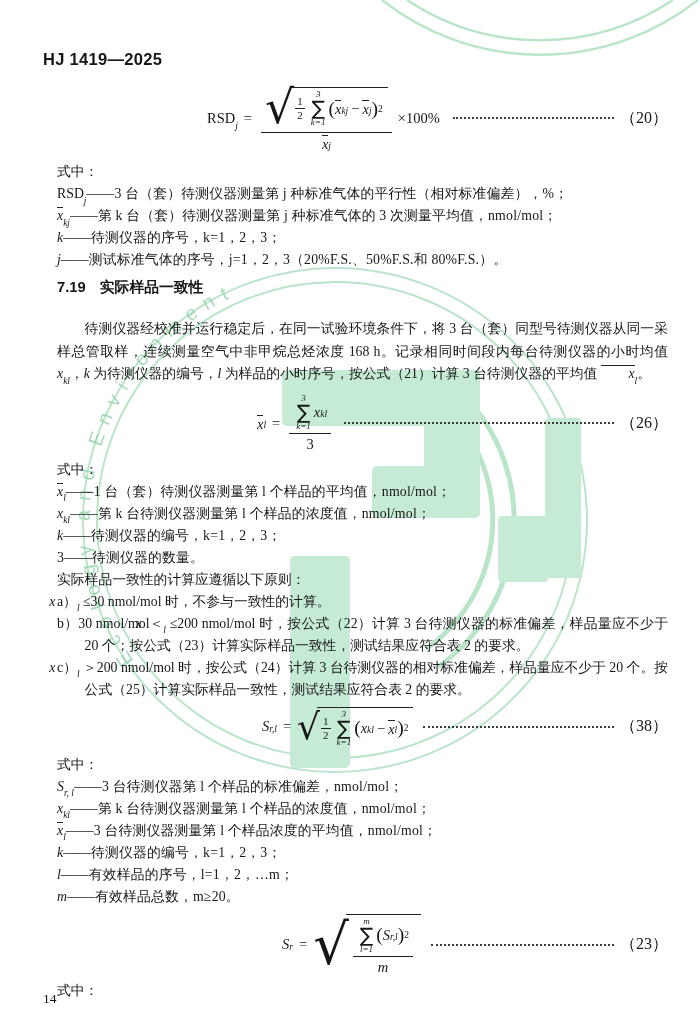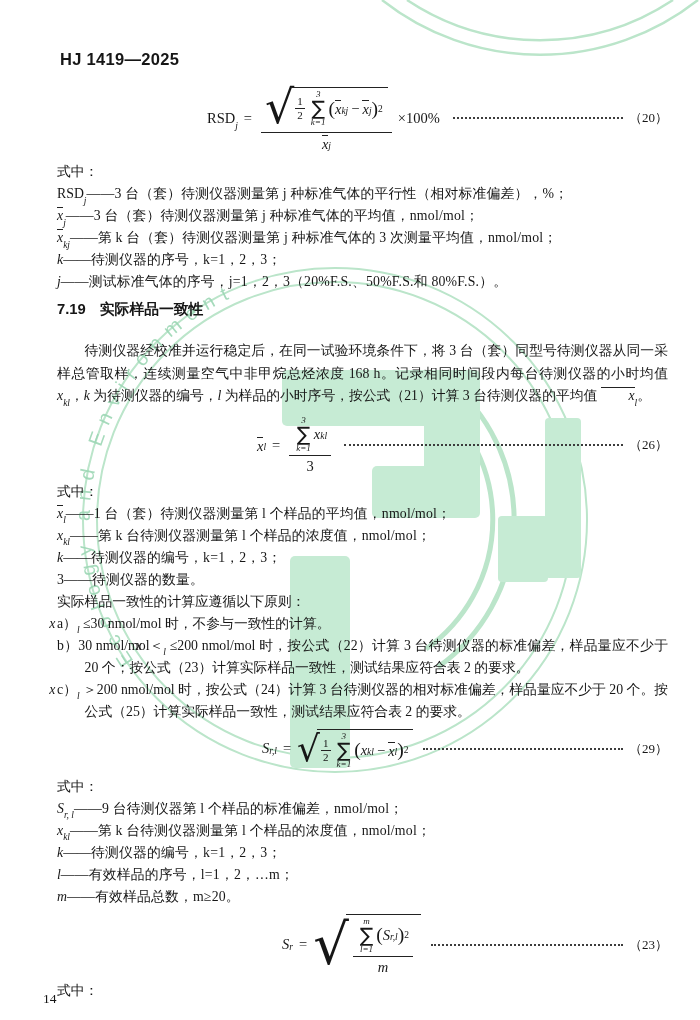--- a/index.html
+++ b/index.html
@@ -1,21 +1,21 @@
 <!DOCTYPE html>
 <html><head>
 <meta charset="utf-8">
 <style>
   html,body{margin:0;padding:0;background:#e8e8e8;}
   .page{position:relative;width:700px;height:1020px;background:#ffffff;overflow:hidden;
         font-family:"Liberation Serif","DejaVu Serif",serif;color:#161616;font-size:13.8px;}
   
   .wm{position:absolute;inset:0;z-index:0;pointer-events:none;}
   
-  .hdr{position:absolute;left:60px;top:50px;z-index:2;font-family:"Liberation Sans",sans-serif;
+  .hdr{position:absolute;left:43px;top:50px;z-index:2;font-family:"Liberation Sans",sans-serif;
        font-weight:700;font-size:16.5px;letter-spacing:.3px;}
   .pageno{position:absolute;left:43px;top:991px;z-index:2;font-size:13.5px;}
   .content{position:absolute;left:57px;right:32px;top:0;z-index:1;}
   p{margin:0;}
   .line{line-height:22px;}
   .def .desc{letter-spacing:.2px;}
   .para{text-align:justify;text-indent:2em;line-height:22.5px;margin-top:20px;}
   .sec{margin-top:5px;font-family:"Liberation Sans",sans-serif;font-weight:700;font-size:14.8px;line-height:22px;}
   .sec .num{margin-right:14px;}
   .li{padding-left:2em;text-indent:-2em;text-align:justify;line-height:22px;}
@@ -37,21 +37,21 @@
   .sum .sigma{font-size:20px;line-height:.95;font-family:"DejaVu Sans",sans-serif;}
   .sum .lim{font-size:9px;font-style:italic;}
   .sqrt{display:inline-flex;align-items:center;}
   .radical{font-family:"DejaVu Sans",sans-serif;line-height:1;margin-right:-3px;font-weight:400;}
   .rad-lg{font-size:46px;}
   .rad-md{font-size:36px;}
   .rad-xl{font-size:56px;}
   .radicand{border-top:1.4px solid #222;padding:2px 5px 0 4px;display:inline-flex;align-items:center;}
   .paren{font-size:1.35em;line-height:1;}
   .leader{flex:1;border-bottom:2px dotted #3c3c3c;height:0;margin:0 6px 0 10px;}
-  .eqno{font-size:13px;white-space:nowrap;}
+  .eqno{font-size:16px;white-space:nowrap;}
   #eq20{margin-top:84px;} #eq20 .math{margin-left:150px;}
   #eq21{margin-top:8px;margin-bottom:6px;} #eq21 .math{margin-left:200px;}
   #eq22{margin-top:6px;margin-bottom:4px;} #eq22 .math{margin-left:205px;}
   #eq23{margin-top:6px;margin-bottom:2px;} #eq23 .math{margin-left:225px;}
   #defs20{margin-top:9px;}
   #defs21{margin-top:6px;}
   #defs22{margin-top:7px;}
   #closing{margin-top:4px;}
 </style>
 </head>
@@ -121,21 +121,20 @@
         </span>
         <span class="op">×100%</span>
       </span>
       <span class="leader"></span>
       <span class="eqno">（20）</span>
     </div>
 
     <div id="defs20">
       <p class="line">式中：</p>
       <p class="line def"><span>RSD</span><sub>j</sub><span class="desc">——3 台（套）待测仪器测量第 j 种标准气体的平行性（相对标准偏差），%；</span></p>
-      <p class="line def"><span class="ov"><i>x</i></span><sub>j</sub><span class="desc">——3 台（套）待测仪器测量第 j 种标准气体的平均值，nmol/mol；</span></p>
       <p class="line def"><span class="ov"><i>x</i></span><sub>kj</sub><span class="desc">——第 k 台（套）待测仪器测量第 j 种标准气体的 3 次测量平均值，nmol/mol；</span></p>
       <p class="line def"><i>k</i><span class="desc">——待测仪器的序号，k=1，2，3；</span></p>
       <p class="line def"><i>j</i><span class="desc">——测试标准气体的序号，j=1，2，3（20%F.S.、50%F.S.和 80%F.S.）。</span></p>
     </div>
 
     <p class="sec"><span class="num">7.19</span><span>实际样品一致性</span></p>
 
     <p class="para"><span>待测仪器经校准并运行稳定后，在同一试验环境条件下，将 3 台（套）同型号待测仪器从同一采样总管取样，连续测量空气中非甲烷总烃浓度 168 h。记录相同时间段内每台待测仪器的小时均值 </span><i>x</i><sub>kl</sub><span>，</span><i>k</i><span> 为待测仪器的编号，</span><i>l</i><span> 为样品的小时序号，按公式（21）计算 3 台待测仪器的平均值 </span><span class="ov"><i>x</i></span><sub>l</sub><span>。</span></p>
 
     <div class="eqwrap" id="eq21">
@@ -196,27 +195,28 @@
               <sub>kl</sub>
             <span class="op">−</span>
             <span class="ov"><i>x</i></span>
               <sub>l</sub>
             <span class="paren">)</span>
               <sup class="pow">2</sup>
           </span>
         </span>
       </span>
       <span class="leader"></span>
-      <span class="eqno">（29）</span>
+      <span class="eqno">（38）</span>
     </div>
 
     <div id="defs22">
       <p class="line">式中：</p>
-      <p class="line def"><i>S</i><sub>r, l</sub><span class="desc">——9 台待测仪器第 l 个样品的标准偏差，nmol/mol；</span></p>
+      <p class="line def"><i>S</i><sub>r, l</sub><span class="desc">——3 台待测仪器第 l 个样品的标准偏差，nmol/mol；</span></p>
       <p class="line def"><i>x</i><sub>kl</sub><span class="desc">——第 k 台待测仪器测量第 l 个样品的浓度值，nmol/mol；</span></p>
+      <p class="line def"><span class="ov"><i>x</i></span><sub>l</sub><span class="desc">——3 台待测仪器测量第 l 个样品浓度的平均值，nmol/mol；</span></p>
       <p class="line def"><i>k</i><span class="desc">——待测仪器的编号，k=1，2，3；</span></p>
       <p class="line def"><i>l</i><span class="desc">——有效样品的序号，l=1，2，…m；</span></p>
       <p class="line def"><i>m</i><span class="desc">——有效样品总数，m≥20。</span></p>
     </div>
 
     <div class="eqwrap" id="eq23">
       <span class="math">
         <i>S</i>
           <sub>r</sub>
         <span class="rel">=</span>

